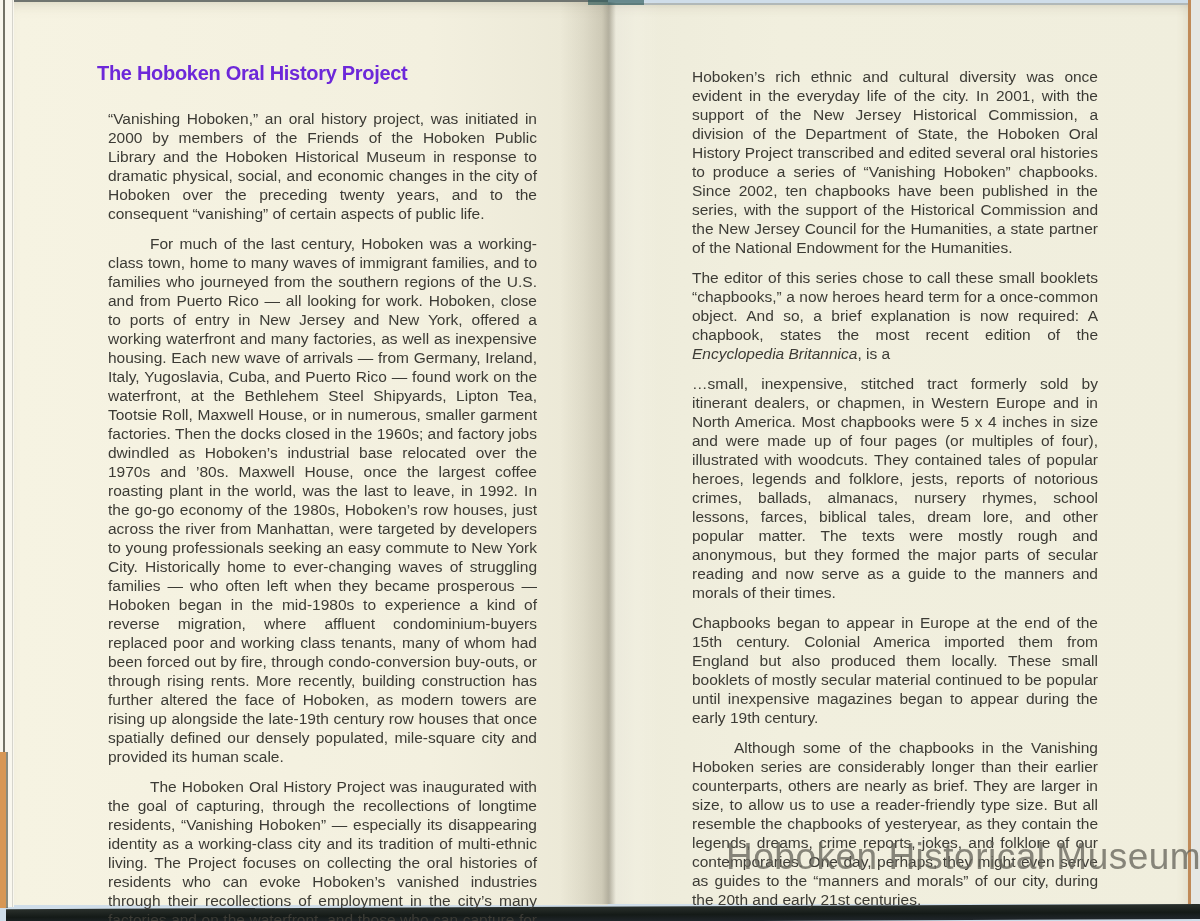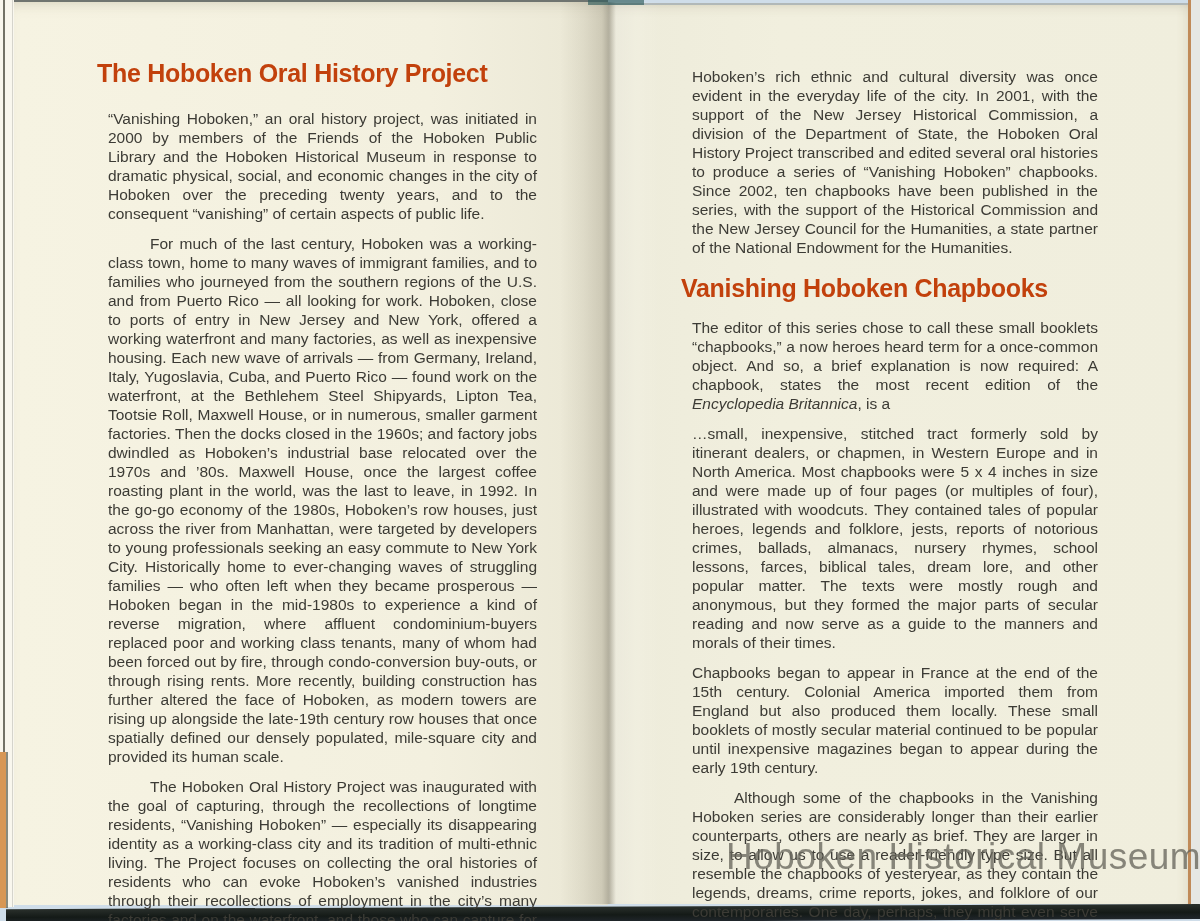--- a/index.html
+++ b/index.html
@@ -49,21 +49,21 @@
     background:linear-gradient(180deg,#2a302c 0%,#141a17 55%,#20262b 100%);
     transform:rotate(-0.25deg); transform-origin:right center;
   }
 
   
   .text-col { position:absolute; color:#3c3b35; font-size:15.5px; line-height:19px; text-align:justify; }
   .col-left  { left:97px;  top:64px; width:451px; }
   .col-right { left:681px; top:56px; width:428px; }
 
   .section-heading {
-    color:#c2410c; font-weight:bold; font-size:25px; letter-spacing:-0.3px;
+    color:#6d28d9; font-weight:bold; font-size:20px; letter-spacing:-0.3px;
     margin:0 0 26px 0; text-align:left;
   }
   .col-right .section-heading { margin:22px 0 20px 0; }
 
   .text-col p { margin:11px; }
   .text-col p.indent { text-indent:42px; }
 
   .bq {
     margin:5px 0 5px 55px; text-align:justify;
   }
@@ -99,22 +99,21 @@
 
   <div class="text-col col-left">
     <h1 class="section-heading">The Hoboken Oral History Project</h1>
     <p>“Vanishing Hoboken,” an oral history project, was initiated in 2000 by members of the Friends of the Hoboken Public Library and the Hoboken Historical Museum in response to dramatic physical, social, and economic changes in the city of Hoboken over the preceding twenty years, and to the consequent “vanishing” of certain aspects of public life.</p>
     <p class="indent">For much of the last century, Hoboken was a working-class town, home to many waves of immigrant families, and to families who journeyed from the southern regions of the U.S. and from Puerto Rico — all looking for work. Hoboken, close to ports of entry in New Jersey and New York, offered a working waterfront and many factories, as well as inexpensive housing. Each new wave of arrivals — from Germany, Ireland, Italy, Yugoslavia, Cuba, and Puerto Rico — found work on the waterfront, at the Bethlehem Steel Shipyards, Lipton Tea, Tootsie Roll, Maxwell House, or in numerous, smaller garment factories. Then the docks closed in the 1960s; and factory jobs dwindled as Hoboken’s industrial base relocated over the 1970s and ’80s. Maxwell House, once the largest coffee roasting plant in the world, was the last to leave, in 1992. In the go-go economy of the 1980s, Hoboken’s row houses, just across the river from Manhattan, were targeted by developers to young professionals seeking an easy commute to New York City. Historically home to ever-changing waves of struggling families — who often left when they became prosperous — Hoboken began in the mid-1980s to experience a kind of reverse migration, where affluent condominium-buyers replaced poor and working class tenants, many of whom had been forced out by fire, through condo-conversion buy-outs, or through rising rents. More recently, building construction has further altered the face of Hoboken, as modern towers are rising up alongside the late-19th century row houses that once spatially defined our densely populated, mile-square city and provided its human scale.</p>
     <p class="indent">The Hoboken Oral History Project was inaugurated with the goal of capturing, through the recollections of longtime residents, “Vanishing Hoboken” — especially its disappearing identity as a working-class city and its tradition of multi-ethnic living. The Project focuses on collecting the oral histories of residents who can evoke Hoboken’s vanished industries through their recollections of employment in the city’s many factories and on the waterfront, and those who can capture for present and future generations the ways in which</p>
   </div>
 
   <div class="text-col col-right">
     <p>Hoboken’s rich ethnic and cultural diversity was once evident in the everyday life of the city. In 2001, with the support of the New Jersey Historical Commission, a division of the Department of State, the Hoboken Oral History Project transcribed and edited several oral histories to produce a series of “Vanishing Hoboken” chapbooks. Since 2002, ten chapbooks have been published in the series, with the support of the Historical Commission and the New Jersey Council for the Humanities, a state partner of the National Endowment for the Humanities.</p>
-    <h1 class="section-heading">Vanishing Hoboken Chapbooks</h1>
     <p><span>The editor of this series chose to call these small booklets “chapbooks,” a now heroes heard term for a once-common object. And so, a brief explanation is now required: A chapbook, states the most recent edition of the </span><span class="italic">Encyclopedia Britannica</span><span>, is a</span></p>
     <p class="bq">…small, inexpensive, stitched tract formerly sold by itinerant dealers, or chapmen, in Western Europe and in North America. Most chapbooks were 5 x 4 inches in size and were made up of four pages (or multiples of four), illustrated with woodcuts. They contained tales of popular heroes, legends and folklore, jests, reports of notorious crimes, ballads, almanacs, nursery rhymes, school lessons, farces, biblical tales, dream lore, and other popular matter. The texts were mostly rough and anonymous, but they formed the major parts of secular reading and now serve as a guide to the manners and morals of their times.</p>
-    <p>Chapbooks began to appear in France at the end of the 15th century. Colonial America imported them from England but also produced them locally. These small booklets of mostly secular material continued to be popular until inexpensive magazines began to appear during the early 19th century.</p>
+    <p>Chapbooks began to appear in Europe at the end of the 15th century. Colonial America imported them from England but also produced them locally. These small booklets of mostly secular material continued to be popular until inexpensive magazines began to appear during the early 19th century.</p>
     <p class="indent">Although some of the chapbooks in the Vanishing Hoboken series are considerably longer than their earlier counterparts, others are nearly as brief. They are larger in size, to allow us to use a reader-friendly type size. But all resemble the chapbooks of yesteryear, as they contain the legends, dreams, crime reports, jokes, and folklore of our contemporaries. One day, perhaps, they might even serve as guides to the “manners and morals” of our city, during the 20th and early 21st centuries.</p>
   </div>
 
   <div class="watermark">Hoboken Historical Museum</div>
 
 </div>
 
 </body></html>

